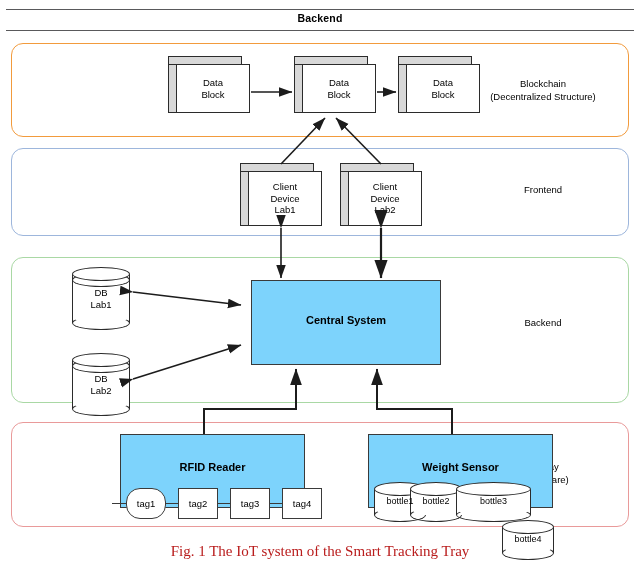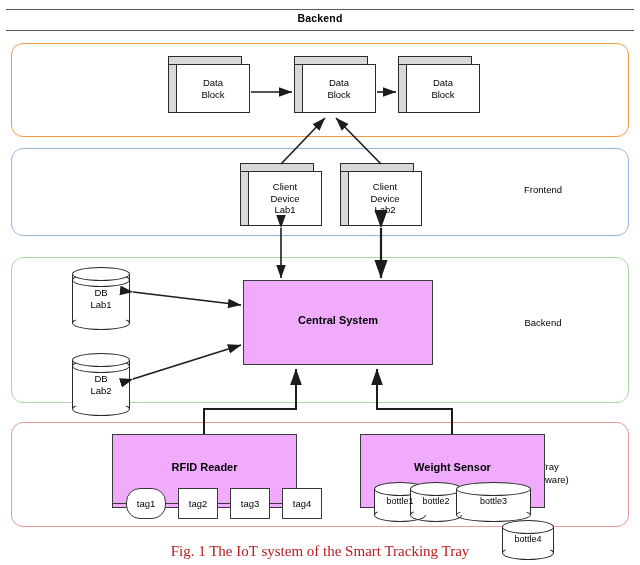--- a/index.html
+++ b/index.html
@@ -44,21 +44,21 @@
              background:#d8d8d8;border:1.3px solid #2b2b2b;border-bottom:none;
              box-sizing:border-box;z-index:2;}
 
   #block-1{left:168px;top:56px;width:82px;height:57px;}
   #block-2{left:294px;top:56px;width:82px;height:57px;}
   #block-3{left:398px;top:56px;width:82px;height:57px;}
   #client-1{left:240px;top:163px;width:82px;height:63px;}
   #client-2{left:340px;top:163px;width:82px;height:63px;}
 
   
-  .pbox{position:absolute;box-sizing:border-box;border:1.6px solid #3a3a3a;background:#f0abfc;}
+  .pbox{position:absolute;box-sizing:border-box;border:1.6px solid #3a3a3a;background:#7dd3fc;margin-left:8px;}
   #central-system{left:243px;top:280px;width:190px;height:85px;}
   #central-system .lbl{position:absolute;left:0;top:33px;width:100%;text-align:center;
                        font-size:11px;font-weight:bold;}
   #rfid-reader{left:112px;top:434px;width:185px;height:74px;}
   #rfid-reader .lbl{position:absolute;left:0;top:26px;width:100%;text-align:center;
                     font-size:11px;font-weight:bold;}
   #weight-sensor{left:360px;top:434px;width:185px;height:74px;}
   #weight-sensor .lbl{position:absolute;left:0;top:26px;width:100%;text-align:center;
                       font-size:11px;font-weight:bold;}
 
@@ -110,20 +110,22 @@
 <div class="rule" id="rule-top"></div>
 <div class="doc-title">Backend</div>
 <div class="rule" id="rule-bot"></div>
 
 <div class="layer" id="layer-blockchain" style="border-color: rgb(242, 155, 61);"></div>
 <div class="layer" id="layer-frontend" style="border-color: rgb(157, 182, 220);"></div>
 <div class="layer" id="layer-backend" style="border-color: rgb(169, 216, 164);"></div>
 <div class="layer" id="layer-hardware" style="border-color: rgb(233, 154, 154);"></div>
 
 <div class="layer-label" id="label-blockchain">
+  <div>Blockchain</div>
+  <div>(Decentralized Structure)</div>
 </div>
 <div class="layer-label" id="label-frontend">
   <div>Frontend</div>
 </div>
 <div class="layer-label" id="label-backend">
   <div>Backend</div>
 </div>
 <div class="layer-label" id="label-hardware">
   <div>X Tray</div>
   <div>(Hardware)</div>

